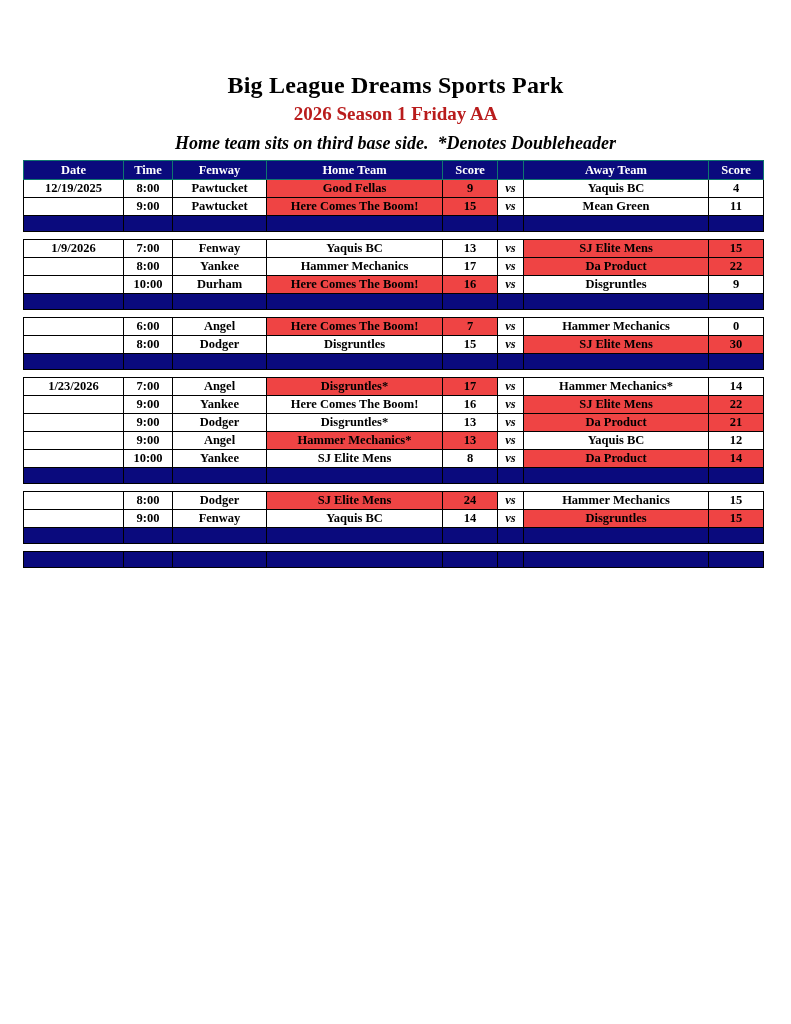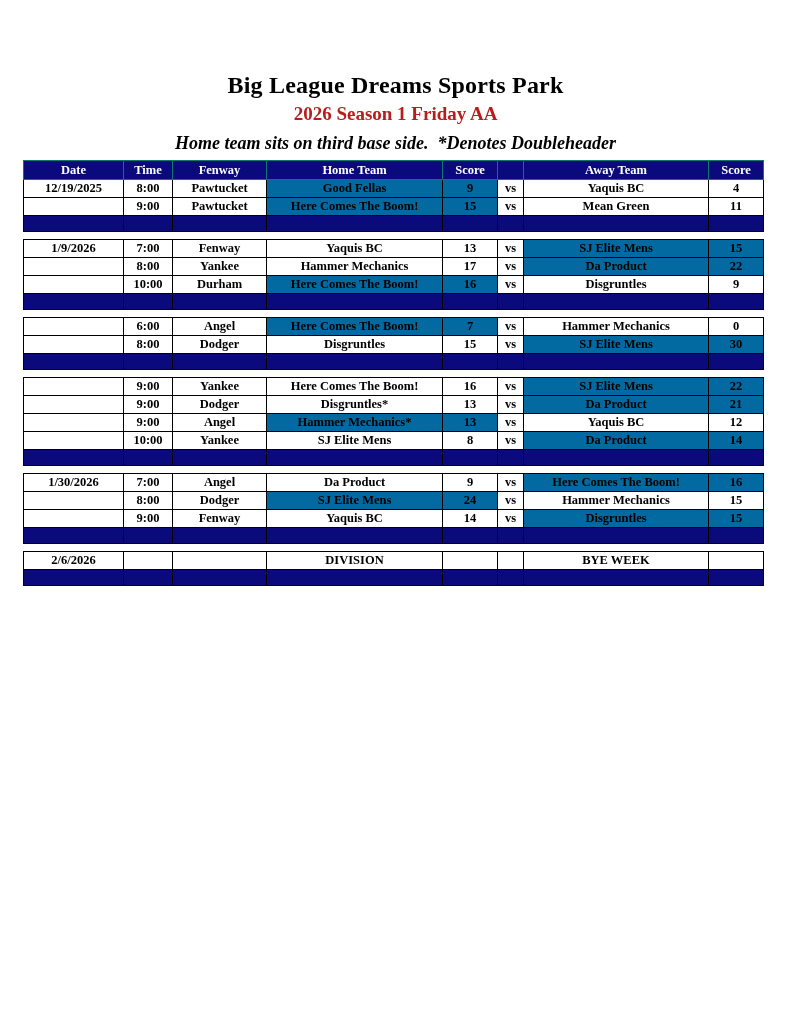--- a/index.html
+++ b/index.html
@@ -67,25 +67,26 @@
     height: 17px;
     line-height: 1.05;
     overflow: hidden;
     white-space: nowrap;
   }
   td.cell {
     border: 1px solid #000000;
     background: #ffffff;
   }
   td.win {
-    background: #0369a1;
+    background: #ef4444;
     color: #00008b;
     font-family: Liberation Serif, serif;
   }
   td.vs {
+    font-style: italic;
     font-size: 11.5px;
     margin-top: 6px;
   }
   tr.sep td {
     background: #0a0a7d;
     border: 1px solid #000000;
     height: 15px;
     padding: 0;
   }
   tr.gap td {
@@ -230,20 +231,30 @@
           <td></td>
           <td></td>
           <td></td>
           <td></td>
           <td></td>
         </tr>
         <tr class="gap">
           <td colspan="8"></td>
         </tr>
         <tr>
+          <td class="cell">1/23/2026</td>
+          <td class="cell">7:00</td>
+          <td class="cell">Angel</td>
+          <td class="cell win">Disgruntles*</td>
+          <td class="cell win">17</td>
+          <td class="cell vs">vs</td>
+          <td class="cell">Hammer Mechanics*</td>
+          <td class="cell">14</td>
+        </tr>
+        <tr>
           <td class="cell"></td>
           <td class="cell">9:00</td>
           <td class="cell">Yankee</td>
           <td class="cell">Here Comes The Boom!</td>
           <td class="cell">16</td>
           <td class="cell vs">vs</td>
           <td class="cell win">SJ Elite Mens</td>
           <td class="cell win">22</td>
         </tr>
         <tr>
@@ -283,30 +294,20 @@
           <td></td>
           <td></td>
           <td></td>
           <td></td>
           <td></td>
         </tr>
         <tr class="gap">
           <td colspan="8"></td>
         </tr>
         <tr>
-          <td class="cell">1/30/2026</td>
-          <td class="cell">7:00</td>
-          <td class="cell">Angel</td>
-          <td class="cell">Da Product</td>
-          <td class="cell">9</td>
-          <td class="cell vs">vs</td>
-          <td class="cell win">Here Comes The Boom!</td>
-          <td class="cell win">16</td>
-        </tr>
-        <tr>
           <td class="cell"></td>
           <td class="cell">8:00</td>
           <td class="cell">Dodger</td>
           <td class="cell win">SJ Elite Mens</td>
           <td class="cell win">24</td>
           <td class="cell vs">vs</td>
           <td class="cell">Hammer Mechanics</td>
           <td class="cell">15</td>
         </tr>
         <tr>
@@ -324,30 +325,20 @@
           <td></td>
           <td></td>
           <td></td>
           <td></td>
           <td></td>
           <td></td>
           <td></td>
         </tr>
         <tr class="gap">
           <td colspan="8"></td>
-        </tr>
-        <tr>
-          <td class="cell">2/6/2026</td>
-          <td class="cell"></td>
-          <td class="cell"></td>
-          <td class="cell">DIVISION</td>
-          <td class="cell"></td>
-          <td class="cell vs"></td>
-          <td class="cell">BYE WEEK</td>
-          <td class="cell"></td>
         </tr>
         <tr class="sep">
           <td></td>
           <td></td>
           <td></td>
           <td></td>
           <td></td>
           <td></td>
           <td></td>
           <td></td>

